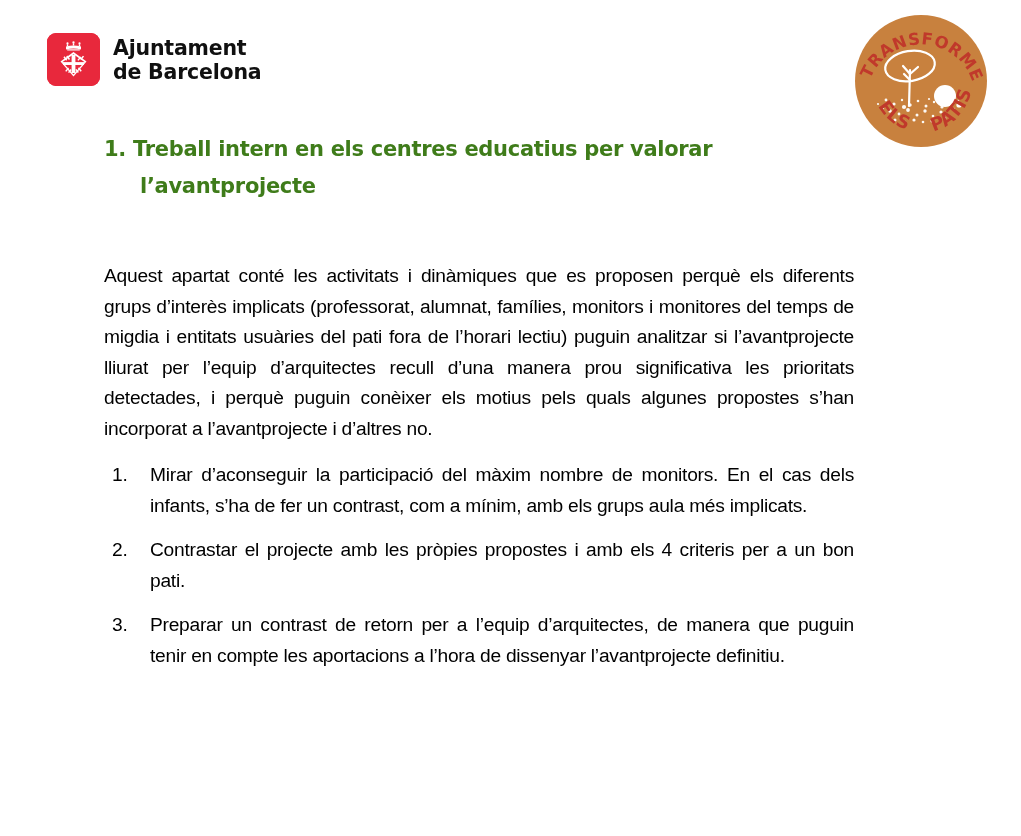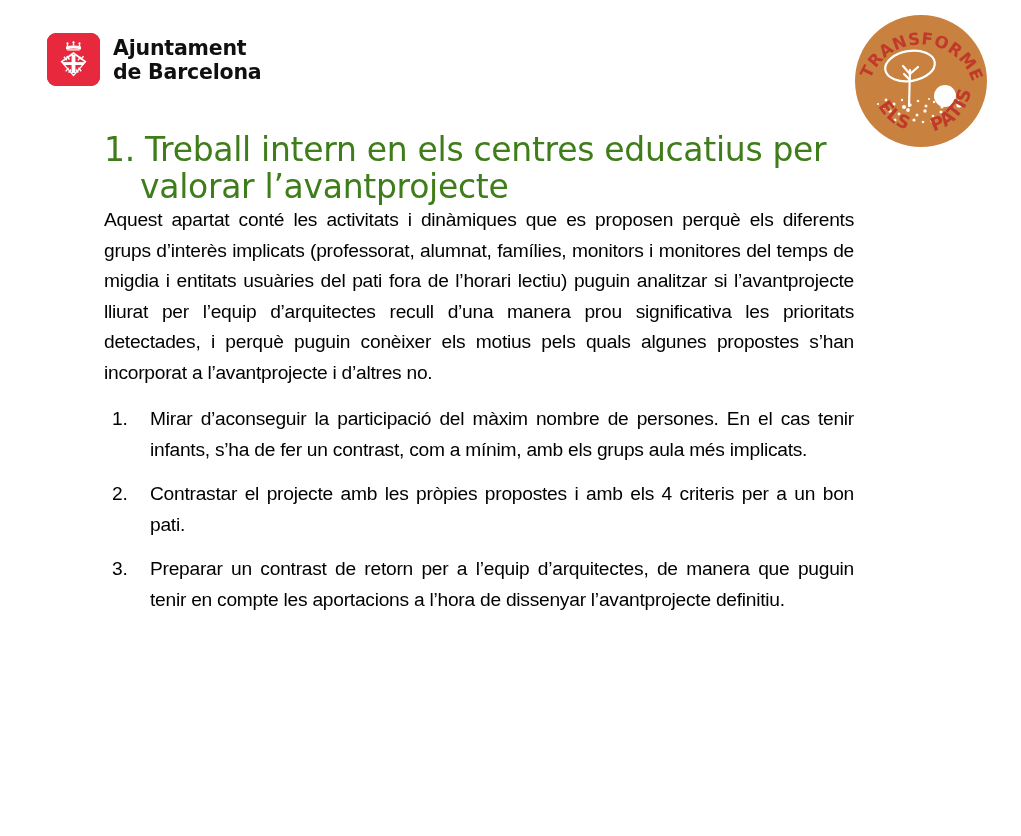--- a/index.html
+++ b/index.html
@@ -64,41 +64,41 @@
   .content {
     position: absolute;
     left: 104px;
     top: 131px;
     width: 750px;
   }
 
   .doc-title {
     color: #3f7c1a;
     font-family: "DejaVu Sans", sans-serif;
-    font-weight: normal;
-    font-size: 33px;
+    font-weight: bold;
+    font-size: 21px;
     line-height: 37px;
     letter-spacing: -0.3px;
     margin: 0 0 0 0;
     padding-left: 36px;
     text-indent: -36px;
     max-width: 745px;
   }
 
   .body-para {
     color: #000000;
     font-family: "Liberation Sans", sans-serif;
     font-size: 19.2px;
     line-height: 30.5px;
     text-align: justify;
     margin: 0;
     letter-spacing: -0.25px;
   }
 
-  .para-block-1 { }
+  .para-block-1 { margin-top: 56px; }
   .para-block-2 { margin-top: 14px; }
 
   ol.principles {
     margin: 16px 0 0 0;
     padding: 0;
     list-style: none;
     counter-reset: principle;
   }
   ol.principles > li {
     counter-increment: principle;
@@ -239,18 +239,18 @@
 </div>
 
 <div class="content">
 
   <h1 class="doc-title">1. Treball intern en els centres educatius per valorar l’avantprojecte</h1>
 
   <p class="body-para para-block-1">Aquest apartat conté les activitats i dinàmiques que es proposen perquè els diferents grups d’interès implicats (professorat, alumnat, famílies, monitors i monitores del temps de migdia i entitats usuàries del pati fora de l’horari lectiu) puguin analitzar si l’avantprojecte lliurat per l’equip d’arquitectes recull d’una manera prou significativa les prioritats detectades, i perquè puguin conèixer els motius pels quals algunes propostes s’han incorporat a l’avantprojecte i d’altres no.</p>
 
 
   <ol class="principles">
-    <li>Mirar d’aconseguir la participació del màxim nombre de persones. En el cas tenir infants, s’ha de fer un contrast, com a mínim, amb els grups aula més implicats.</li>
+    <li>Mirar d’aconseguir la participació del màxim nombre de monitors. En el cas dels infants, s’ha de fer un contrast, com a mínim, amb els grups aula més implicats.</li>
     <li>Contrastar el projecte amb les pròpies propostes i amb els 4 criteris per a un bon pati.</li>
     <li>Preparar un contrast de retorn per a l’equip d’arquitectes, de manera que puguin tenir en compte les aportacions a l’hora de dissenyar l’avantprojecte definitiu.</li>
   </ol>
 
 </div>
 
 </body></html>

